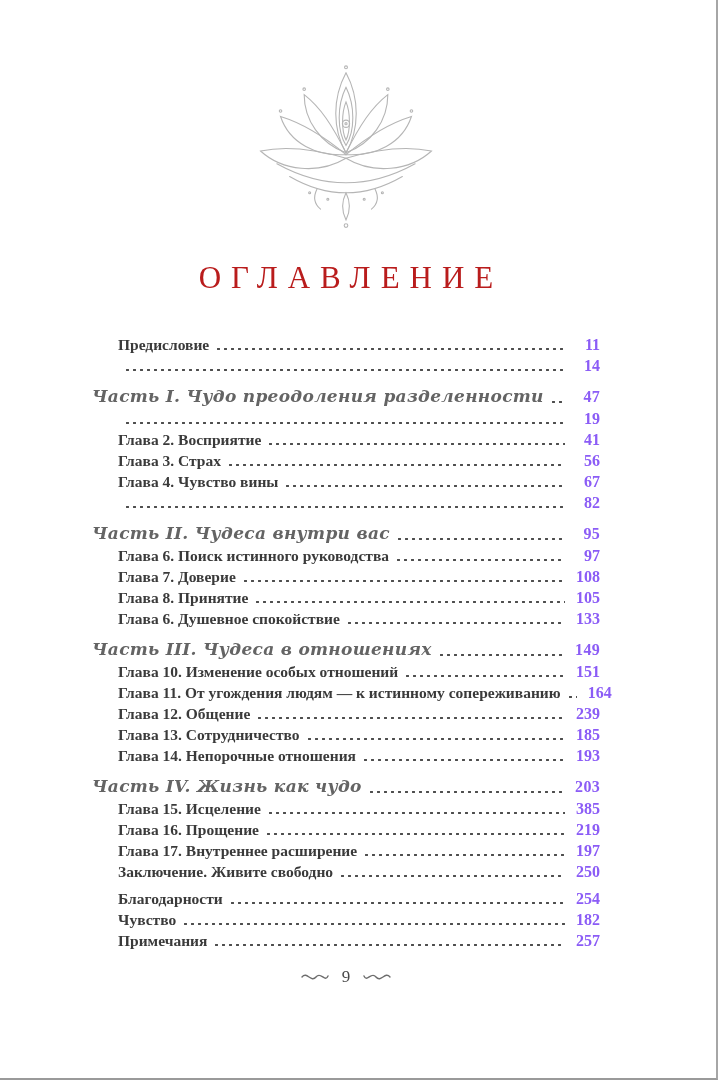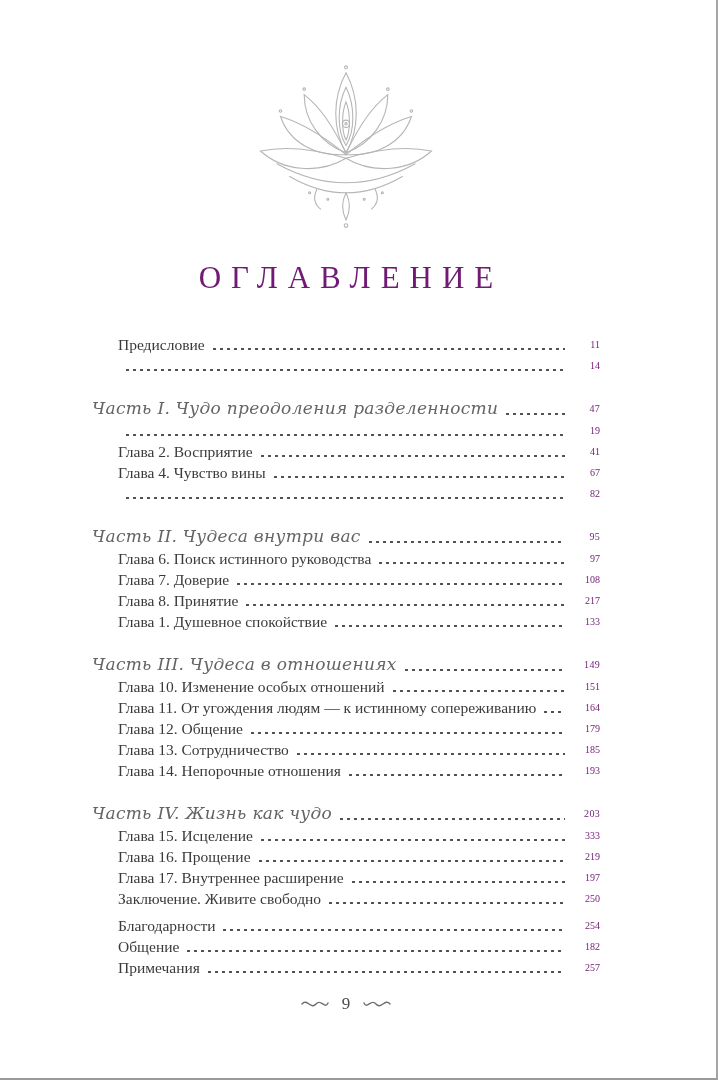--- a/index.html
+++ b/index.html
@@ -25,34 +25,35 @@
     text-align: center;
   }
   .title {
     margin: 14px 0 0 0;
     text-align: center;
     font-family: "Liberation Serif", serif;
     font-weight: normal;
     font-size: 31px;
     letter-spacing: 10px;
     text-indent: 10px;
-    color: #701a75;
+    color: #b91c1c;
   }
   .toc {
     margin-top: 38px;
     font-size: 15.5px;
     line-height: 21px;
   }
   .row {
     display: flex;
     align-items: flex-end;
+    font-weight: bold;
   }
   .row.chapter, .row.backmatter { padding-left: 26px; }
   .row.part {
-    margin-top: 21px;
+    margin-top: 9px;
     font-family: "DejaVu Serif", serif;
     font-style: italic;
     font-size: 17px;
     line-height: 23px;
     letter-spacing: 0.3px;
     color: #646464;
   }
   .row.space-before { margin-top: 6px; }
   .label { white-space: nowrap; }
   .leader {
@@ -61,24 +62,24 @@
     height: 4px;
     align-self: flex-end;
     margin: 0 5px 4px 6px;
     background-image: radial-gradient(circle at 50% 50%, #4d4d4d 1.1px, transparent 1.5px);
     background-size: 7px 4px;
     background-repeat: repeat-x;
   }
   .pagenum {
     min-width: 30px;
     text-align: right;
-    font-size: 10px;
+    font-size: 16px;
     font-style: normal;
     font-family: "Liberation Serif", serif;
-    color: #701a75;
+    color: #8b5cf6;
   }
   .footer {
     margin-top: 16px;
     display: flex;
     align-items: center;
     justify-content: center;
     gap: 12px;
   }
   .folio {
     font-size: 17px;
@@ -146,20 +147,25 @@
         <div class="row chapter">
           <span class="leader"></span>
           <span class="pagenum">19</span>
         </div>
         <div class="row chapter">
           <span class="label">Глава 2. Восприятие</span>
           <span class="leader"></span>
           <span class="pagenum">41</span>
         </div>
         <div class="row chapter">
+          <span class="label">Глава 3. Страх</span>
+          <span class="leader"></span>
+          <span class="pagenum">56</span>
+        </div>
+        <div class="row chapter">
           <span class="label">Глава 4. Чувство вины</span>
           <span class="leader"></span>
           <span class="pagenum">67</span>
         </div>
         <div class="row chapter">
           <span class="leader"></span>
           <span class="pagenum">82</span>
         </div>
         <div class="row part">
           <span class="label">Часть II. Чудеса внутри вас</span>
@@ -172,24 +178,24 @@
           <span class="pagenum">97</span>
         </div>
         <div class="row chapter">
           <span class="label">Глава 7. Доверие</span>
           <span class="leader"></span>
           <span class="pagenum">108</span>
         </div>
         <div class="row chapter">
           <span class="label">Глава 8. Принятие</span>
           <span class="leader"></span>
-          <span class="pagenum">217</span>
-        </div>
-        <div class="row chapter">
-          <span class="label">Глава 1. Душевное спокойствие</span>
+          <span class="pagenum">105</span>
+        </div>
+        <div class="row chapter">
+          <span class="label">Глава 6. Душевное спокойствие</span>
           <span class="leader"></span>
           <span class="pagenum">133</span>
         </div>
         <div class="row part">
           <span class="label">Часть III. Чудеса в отношениях</span>
           <span class="leader"></span>
           <span class="pagenum">149</span>
         </div>
         <div class="row chapter">
           <span class="label">Глава 10. Изменение особых отношений</span>
@@ -197,41 +203,41 @@
           <span class="pagenum">151</span>
         </div>
         <div class="row chapter">
           <span class="label">Глава 11. От угождения людям — к истинному сопереживанию</span>
           <span class="leader"></span>
           <span class="pagenum">164</span>
         </div>
         <div class="row chapter">
           <span class="label">Глава 12. Общение</span>
           <span class="leader"></span>
-          <span class="pagenum">179</span>
+          <span class="pagenum">239</span>
         </div>
         <div class="row chapter">
           <span class="label">Глава 13. Сотрудничество</span>
           <span class="leader"></span>
           <span class="pagenum">185</span>
         </div>
         <div class="row chapter">
           <span class="label">Глава 14. Непорочные отношения</span>
           <span class="leader"></span>
           <span class="pagenum">193</span>
         </div>
         <div class="row part">
           <span class="label">Часть IV. Жизнь как чудо</span>
           <span class="leader"></span>
           <span class="pagenum">203</span>
         </div>
         <div class="row chapter">
           <span class="label">Глава 15. Исцеление</span>
           <span class="leader"></span>
-          <span class="pagenum">333</span>
+          <span class="pagenum">385</span>
         </div>
         <div class="row chapter">
           <span class="label">Глава 16. Прощение</span>
           <span class="leader"></span>
           <span class="pagenum">219</span>
         </div>
         <div class="row chapter">
           <span class="label">Глава 17. Внутреннее расширение</span>
           <span class="leader"></span>
           <span class="pagenum">197</span>
@@ -240,21 +246,21 @@
           <span class="label">Заключение. Живите свободно</span>
           <span class="leader"></span>
           <span class="pagenum">250</span>
         </div>
         <div class="row backmatter space-before">
           <span class="label">Благодарности</span>
           <span class="leader"></span>
           <span class="pagenum">254</span>
         </div>
         <div class="row backmatter">
-          <span class="label">Общение</span>
+          <span class="label">Чувство</span>
           <span class="leader"></span>
           <span class="pagenum">182</span>
         </div>
         <div class="row backmatter">
           <span class="label">Примечания</span>
           <span class="leader"></span>
           <span class="pagenum">257</span>
         </div>
       </div>
 

